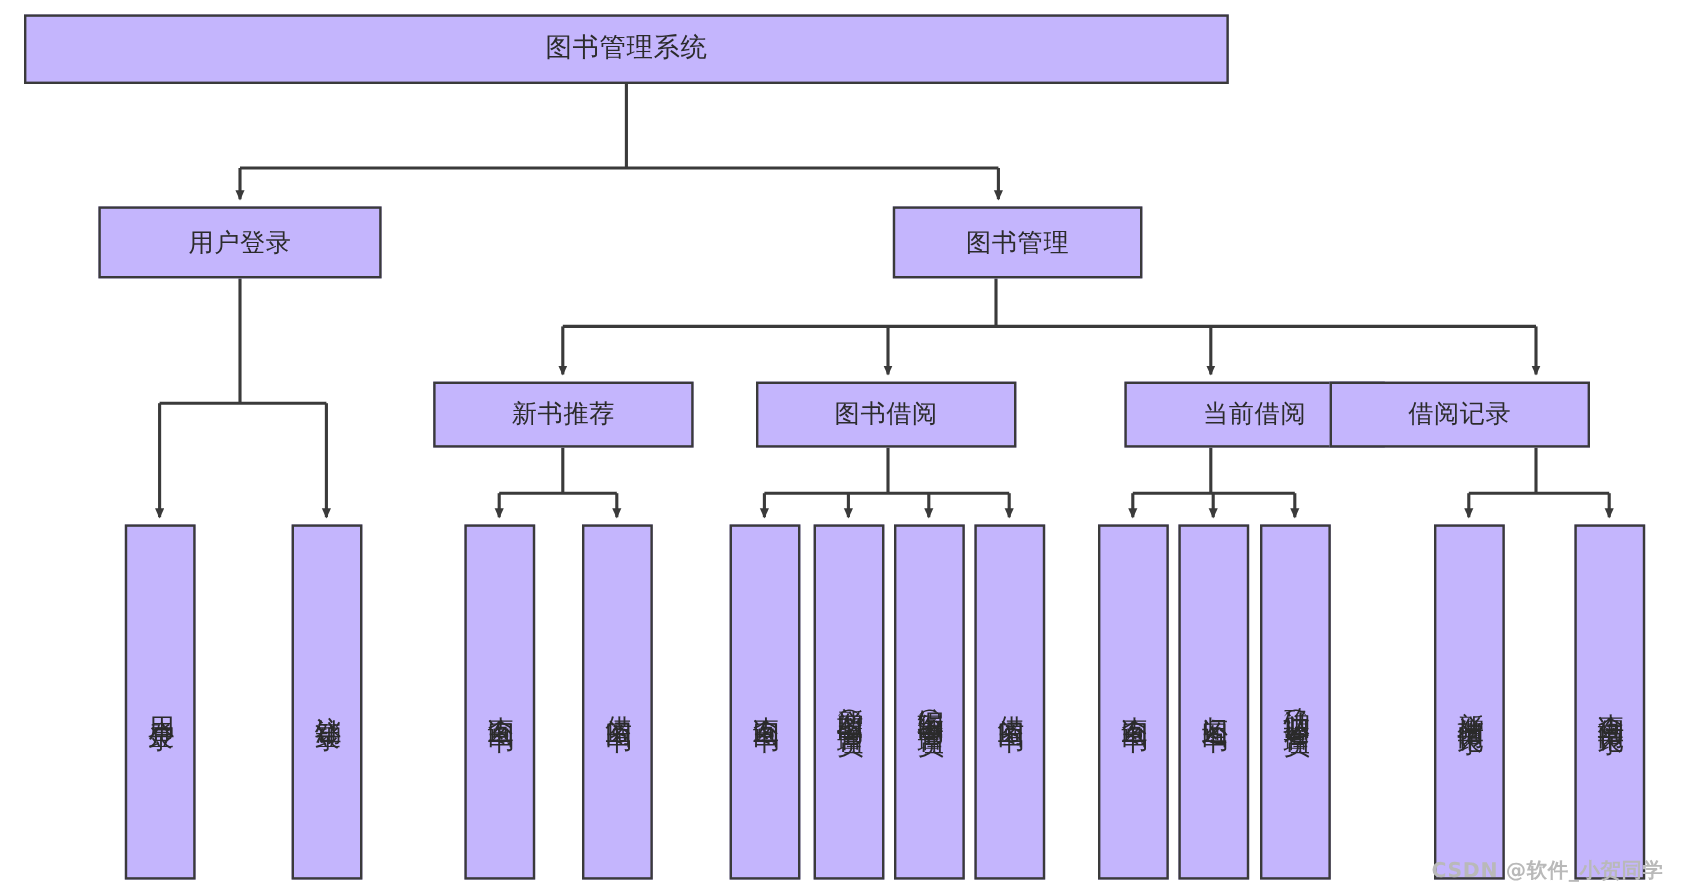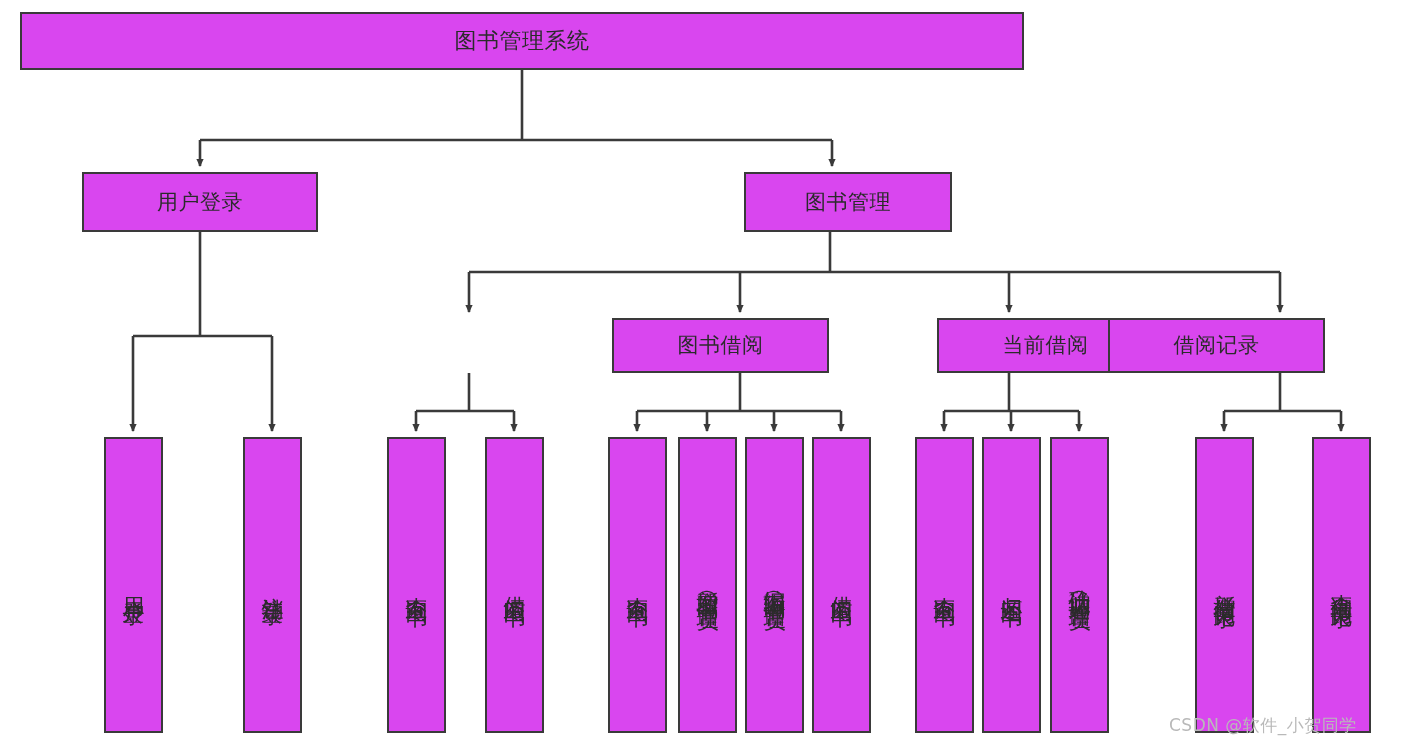--- a/index.html
+++ b/index.html
@@ -20,21 +20,21 @@
   #diagram-svg {
     position: absolute;
     left: 0;
     top: 0;
     width: 1405px;
     height: 747px;
   }
   .node {
     position: absolute;
     box-sizing: border-box;
-    background: #d946ef;
+    background: #c4b5fd;
     border: 2px solid #3a3a3a;
     display: flex;
     align-items: center;
     justify-content: center;
     color: #2b2b2b;
     z-index: 3;
   }
   .node .lbl {
     display: block;
     text-align: center;
@@ -130,21 +130,24 @@
     <span class="lbl">图书管理系统</span>
   </div>
 
   <div class="node horiz" style="left:82px; top:172px; width:236px; height:60px;">
     <span class="lbl">用户登录</span>
   </div>
   <div class="node horiz" style="left:744px; top:172px; width:208px; height:60px;">
     <span class="lbl">图书管理</span>
   </div>
 
-  <div class="node horiz" style="left:612px; top:318px; width:217px; height:55px;">
+  <div class="node horiz" style="left:361px; top:318px; width:217px; height:55px;">
+    <span class="lbl">新书推荐</span>
+  </div>
+  <div class="node horiz" style="left:630px; top:318px; width:217px; height:55px;">
     <span class="lbl">图书借阅</span>
   </div>
   <div class="node horiz" style="left:901px; top:318px; width:217px; height:55px;margin-left:36px;">
     <span class="lbl">当前借阅</span>
   </div>
   <div class="node horiz" style="left:1108px; top:318px; width:217px; height:55px;">
     <span class="lbl">借阅记录</span>
   </div>
 
   <div class="node vert" style="left:104px; top:437px; width:59px; height:296px;">
@@ -180,15 +183,15 @@
   <div class="node vert" style="left:1050px; top:437px; width:59px; height:296px;">
     <span class="lbl">确认归还（管理员）</span>
   </div>
   <div class="node vert" style="left:1195px; top:437px; width:59px; height:296px;">
     <span class="lbl">新增借阅记录</span>
   </div>
   <div class="node vert" style="left:1312px; top:437px; width:59px; height:296px;">
     <span class="lbl">查询借阅记录</span>
   </div>
 
-  <div class="watermark" style="left:1169px; top:714px;">CSDN @软件_小贺同学</div>
+  <div class="watermark" style="left:1193px; top:714px;font-weight:bold;">CSDN @软件_小贺同学</div>
 
 </div>
 
 </body></html>

